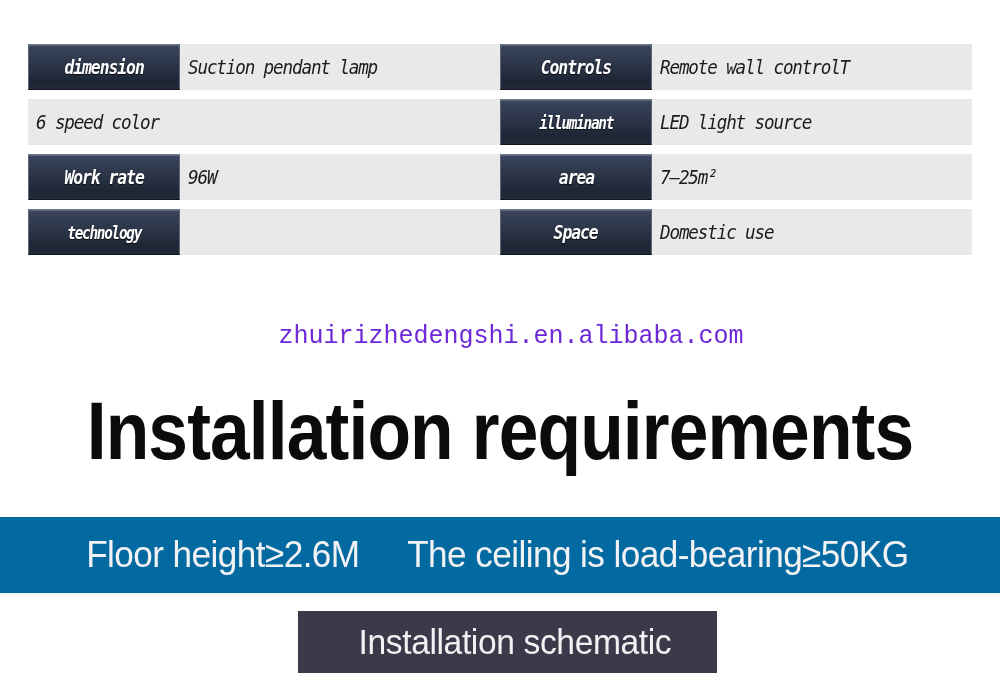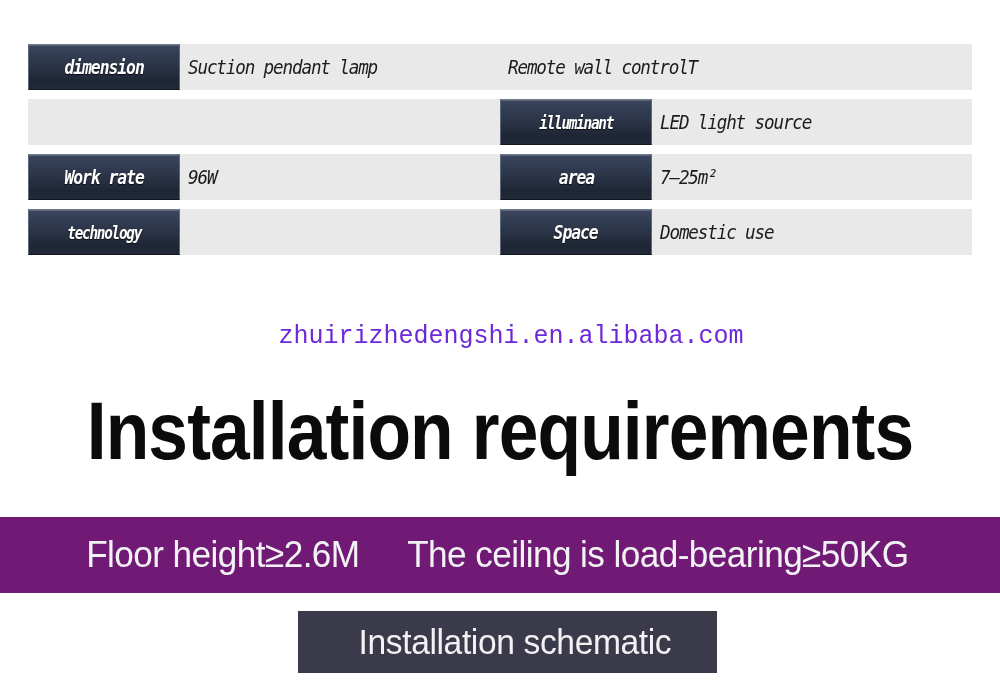--- a/index.html
+++ b/index.html
@@ -122,21 +122,21 @@
     white-space: nowrap;
   }
 
   
   #requirements-band {
     position: absolute;
     left: 0;
     top: 517px;
     width: 1000px;
     height: 76px;
-    background: #701a75;
+    background: #0369a1;
     display: flex;
     align-items: center;
     justify-content: center;
     gap: 27px;
   }
   .requirement-item {
     color: #f2f2f4;
     font-family: "Liberation Sans", sans-serif;
     font-size: 37px;
     font-weight: normal;
@@ -177,20 +177,23 @@
     <div class="spec-row">
       <div class="spec-label">
         <span class="spec-label-text">dimension</span>
       </div>
       <div class="spec-value">
         <span class="spec-value-text">Suction pendant lamp</span>
       </div>
     </div>
 
     <div class="spec-row">
+      <div class="spec-value">
+        <span class="spec-value-text">6 speed color</span>
+      </div>
     </div>
 
     <div class="spec-row">
       <div class="spec-label">
         <span class="spec-label-text">Work rate</span>
       </div>
       <div class="spec-value">
         <span class="spec-value-text">96W</span>
       </div>
     </div>
@@ -199,20 +202,23 @@
       <div class="spec-label narrow">
         <span class="spec-label-text">technology</span>
       </div>
     </div>
 
   </div>
 
   <div class="spec-column">
 
     <div class="spec-row">
+      <div class="spec-label">
+        <span class="spec-label-text">Controls</span>
+      </div>
       <div class="spec-value">
         <span class="spec-value-text">Remote wall controlT</span>
       </div>
     </div>
 
     <div class="spec-row">
       <div class="spec-label narrow">
         <span class="spec-label-text">illuminant</span>
       </div>
       <div class="spec-value">

